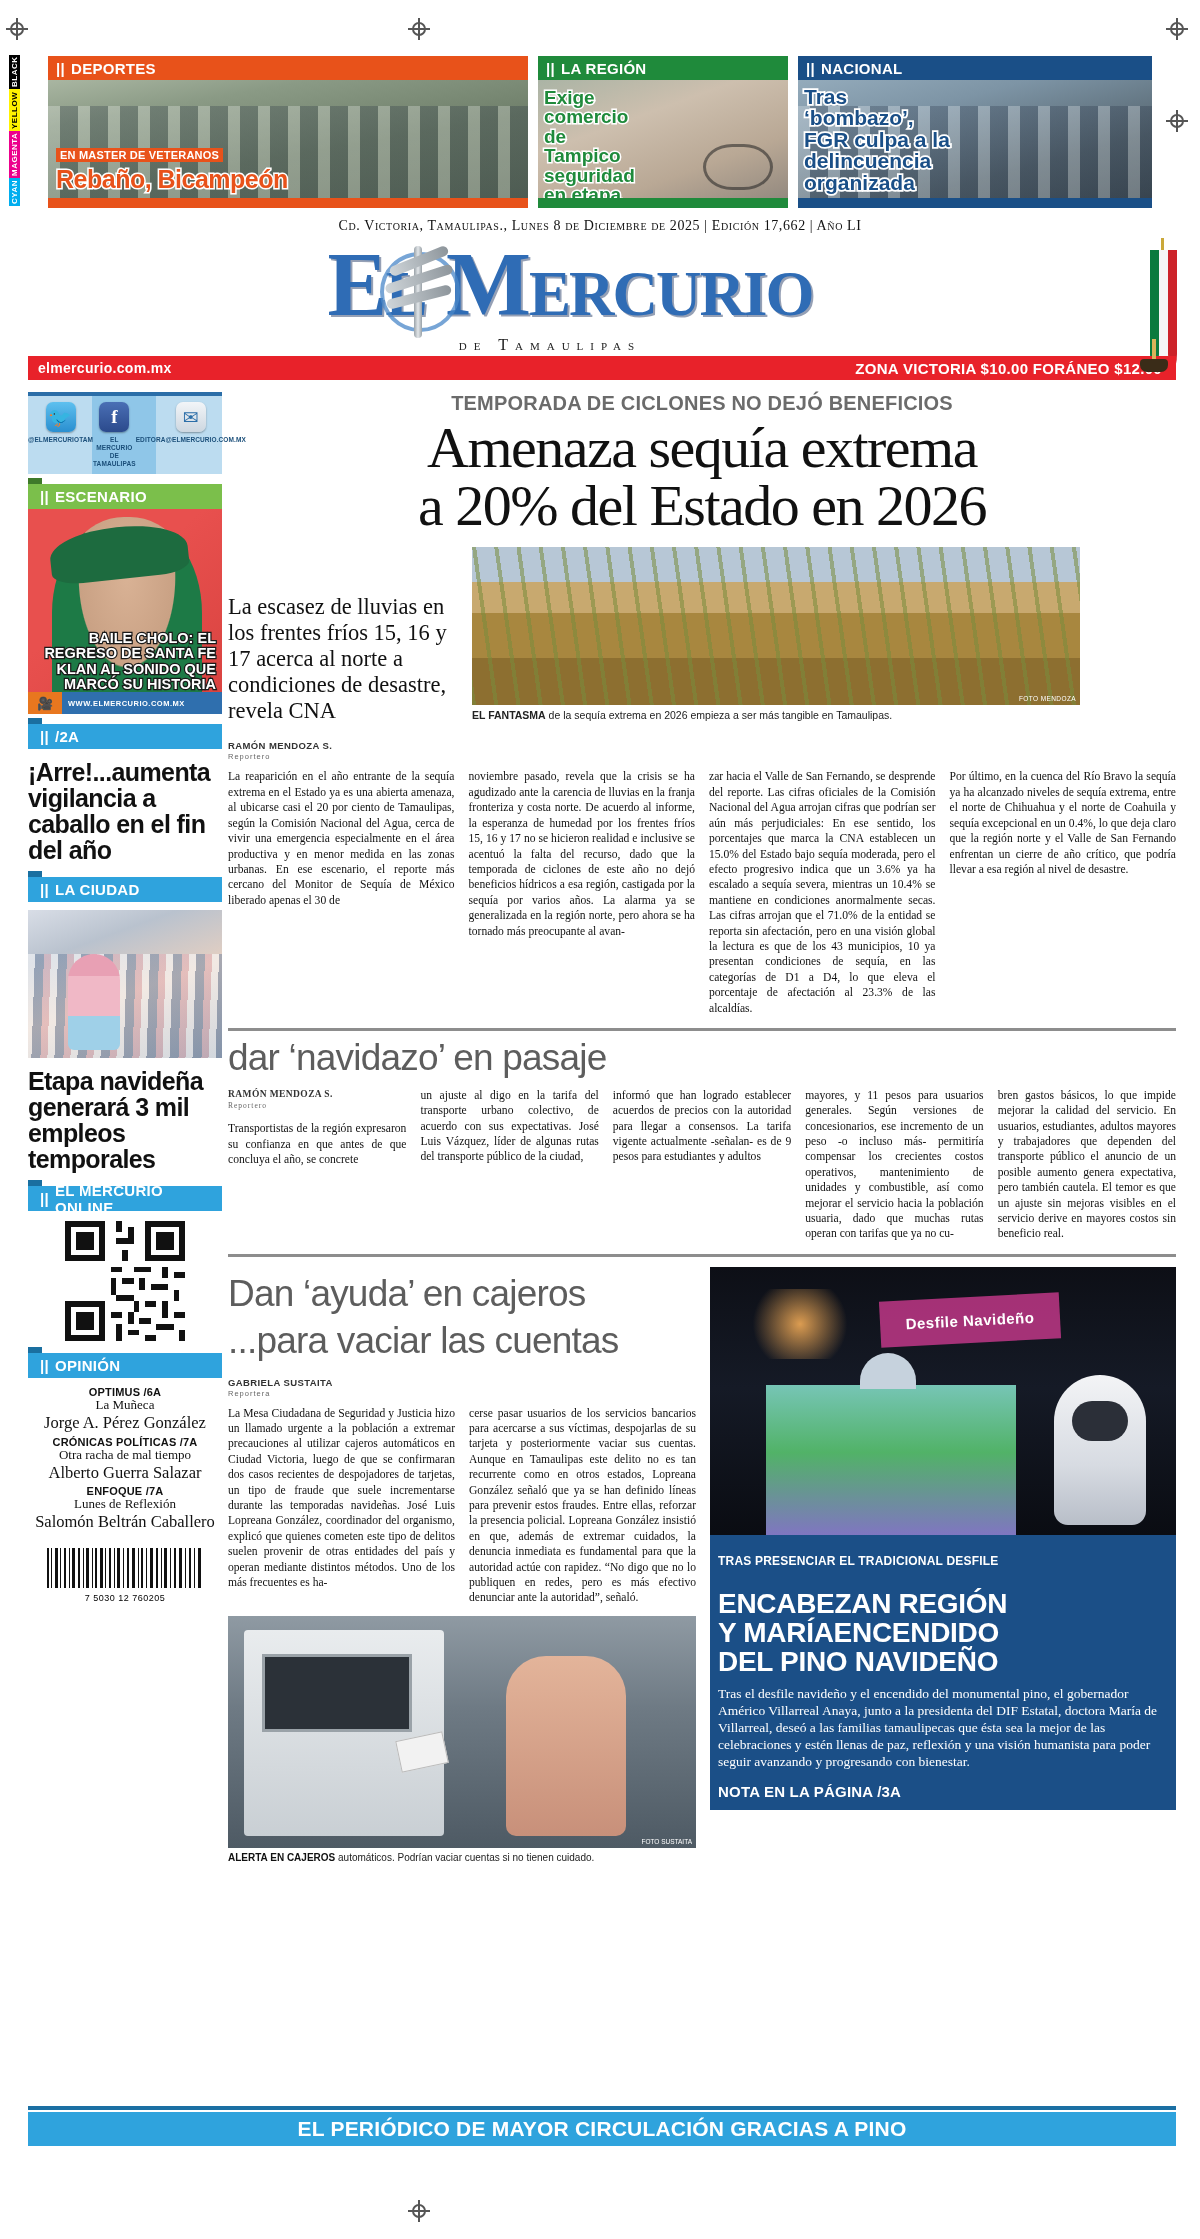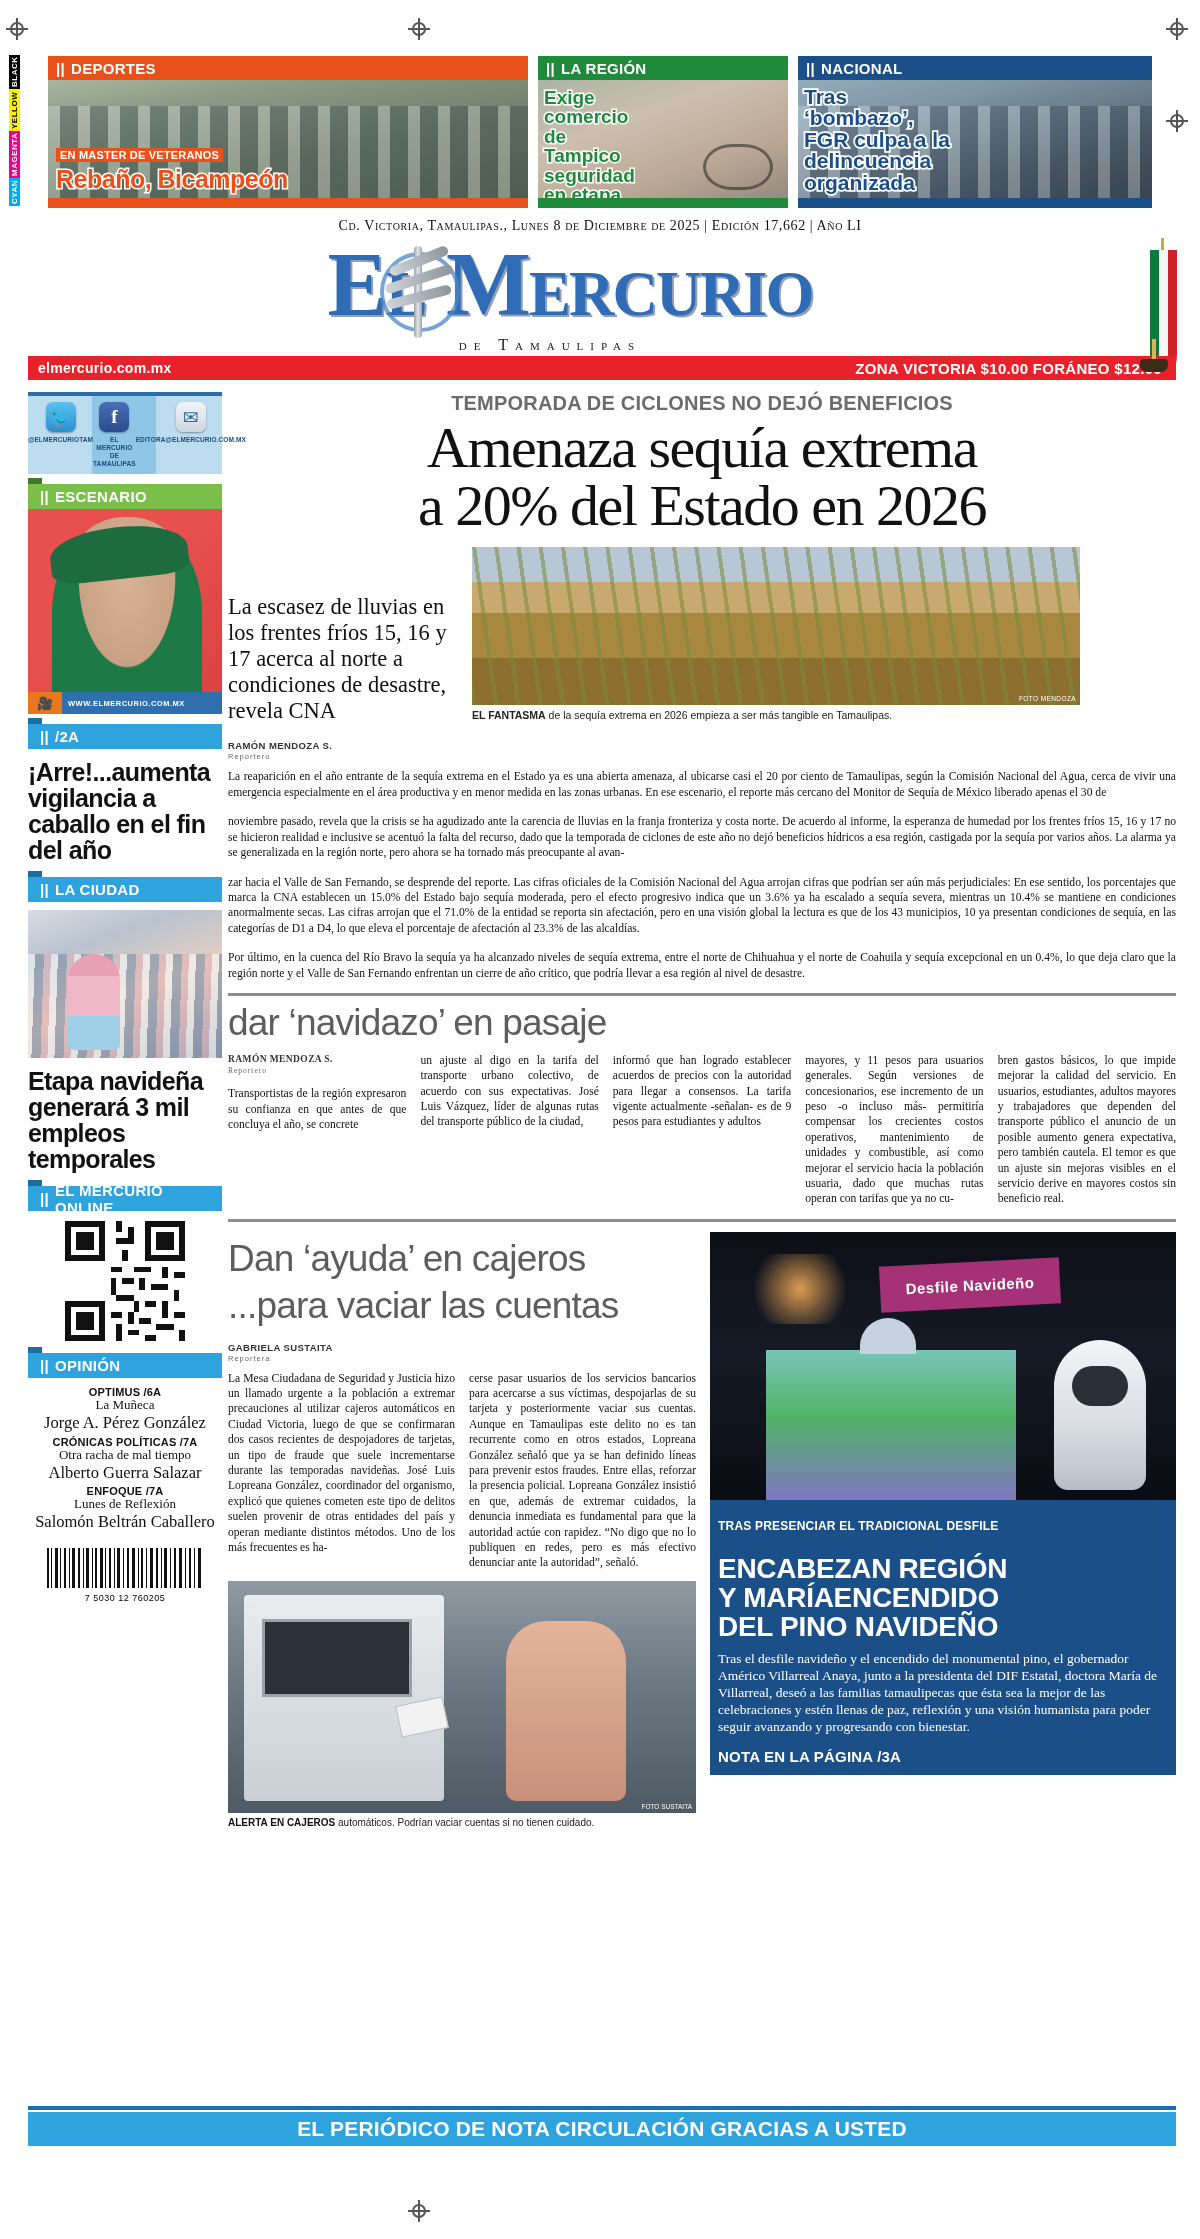--- a/index.html
+++ b/index.html
@@ -266,21 +266,21 @@
   }
   .lead-photo .credit {
     position:absolute; right:4px; bottom:3px; font-size:6.5px; color:#fff;
     letter-spacing:.4px;
   }
   .photo-caption {
     font-size:10.5px; color:#222; margin-top:4px; line-height:1.2;
   }
   .photo-caption b { font-size:10.5px; }
 
-  .cols4 { display:flex; gap:14px; margin-top:8px;flex-direction:column; }
+  .cols4 { display:flex; gap:14px; margin-top:8px; }
   .col { flex:1; font-family:"Liberation Serif", serif; font-size:11.6px;
          line-height:1.33; text-align:justify; color:#111; }
 
   .rule { height:2px; background:#888; margin:12px 0 0; }
   .rule.thick { height:3px; background:#8d8d8d; }
 
   .sec-head {
     font-size:37px; font-weight:normal; color:#5d5d5d; line-height:1.05;
     letter-spacing:-.8px; margin-top:8px;
     font-family:"Liberation Sans", sans-serif;
@@ -492,20 +492,21 @@
       </div>
     </div>
 
     <div class="sec-tab green">
       <span class="bars">||</span>
       <span>ESCENARIO</span>
     </div>
     <div class="escenario-photo">
       <div class="esc-figure"></div>
       <div class="esc-cap"></div>
+      <div class="esc-text">BAILE CHOLO: EL REGRESO DE SANTA FE KLAN AL SONIDO QUE MARCÓ SU HISTORIA</div>
       <div class="esc-bar">
         <span class="vcam">🎥</span>
         <span class="vtxt">WWW.ELMERCURIO.COM.MX</span>
       </div>
     </div>
 
     <div class="sec-tab blue">
       <span class="bars">||</span>
       <span>/2A</span>
     </div>
@@ -736,15 +737,15 @@
           <div>Y MARÍAENCENDIDO</div>
           <div>DEL PINO NAVIDEÑO</div>
         </div>
         <div class="desfile-body">Tras el desfile navideño y el encendido del monumental pino, el gobernador Américo Villarreal Anaya, junto a la presidenta del DIF Estatal, doctora María de Villarreal, deseó a las familias tamaulipecas que ésta sea la mejor de las celebraciones y estén llenas de paz, reflexión y una visión humanista para poder seguir avanzando y progresando con bienestar.</div>
         <div class="desfile-note">NOTA EN LA PÁGINA /3A</div>
       </div>
     </div>
   </div>
 
   <div class="footline"></div>
-  <div class="footer">EL PERIÓDICO DE NOTA CIRCULACIÓN GRACIAS A USTED</div>
+  <div class="footer">EL PERIÓDICO DE MAYOR CIRCULACIÓN GRACIAS A PINO</div>
 
 </div>
 
 </body></html>

